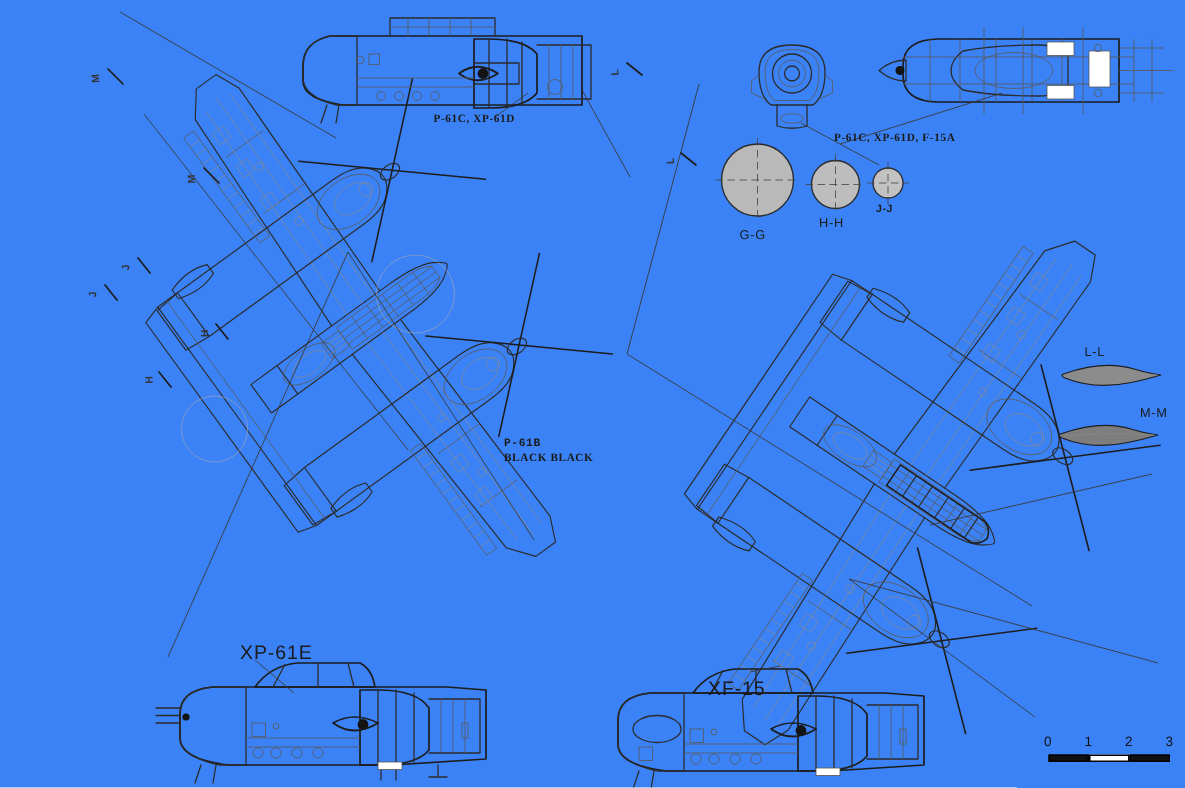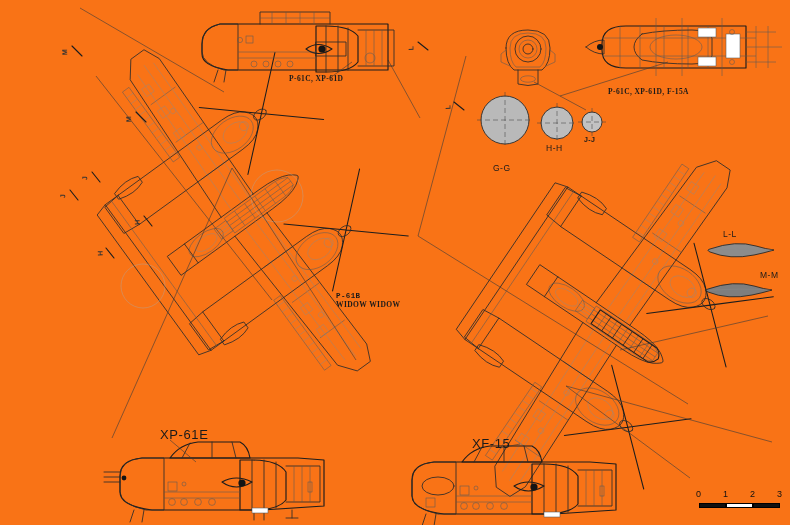--- a/index.html
+++ b/index.html
@@ -8,21 +8,21 @@
     padding: 0;
     background: #ffffff;
   }
   body {
     font-family: "Liberation Serif", serif;
   }
   #sheet {
     position: relative;
     width: 790px;
     height: 525px;
-    background: #f97316;
+    background: #3b82f6;
     overflow: hidden;
   }
   #sheet svg.layer {
     position: absolute;
     left: 0; top: 0;
     width: 790px;
     height: 525px;
     overflow: visible;
   }
   .lbl {
@@ -386,30 +386,30 @@
     <g class="kk">
       <path d="M 72 46 L 82 56 M 136 112 L 146 122"></path>
       <path d="M 92 172 L 100 182 M 70 190 L 78 200"></path>
       <path d="M 144 216 L 152 226 M 106 248 L 114 258"></path>
       <path d="M 418 42 L 428 50 M 454 102 L 464 110"></path>
     </g>
   </svg>
 
   <div class="lbl lbl-serif" style="left:289px; top:75px;">P-61C, XP-61D</div>
 
-  <div class="lbl lbl-serif" style="left:608px; top:88px;">P-61C, XP-61D, F-15A</div>
+  <div class="lbl lbl-serif" style="left:556px; top:88px;">P-61C, XP-61D, F-15A</div>
 
   <div class="lbl lbl-serif" style="left:336px; top:292px;font-family:Liberation Mono, monospace;">P-61B</div>
-  <div class="lbl lbl-serif" style="left:336px; top:301px;">WIDOW WIDOW</div>
+  <div class="lbl lbl-serif" style="left:336px; top:301px;">BLACK BLACK</div>
 
   <div class="lbl lbl-sans" style="left:160px; top:428px;">XP-61E</div>
 
-  <div class="lbl lbl-sans" style="left:472px; top:437px;">XF-15</div>
-
-  <div class="lbl lbl-sec" style="left:493px; top:164px;">G-G</div>
+  <div class="lbl lbl-sans" style="left:472px; top:452px;">XF-15</div>
+
+  <div class="lbl lbl-sec" style="left:493px; top:152px;">G-G</div>
   <div class="lbl lbl-sec" style="left:546px; top:144px;">H-H</div>
   <div class="lbl lbl-sec-sm" style="left:584px; top:136px;">J-J</div>
 
   <div class="lbl lbl-sec" style="left:723px; top:230px;">L-L</div>
   <div class="lbl lbl-sec" style="left:760px; top:271px;">M-M</div>
 
   <div class="lbl lbl-rot" style="left:62px; top:48px; transform:rotate(-92deg);">M</div>
   <div class="lbl lbl-rot" style="left:126px; top:115px; transform:rotate(-92deg);">M</div>
   <div class="lbl lbl-rot" style="left:83px; top:174px; transform:rotate(-92deg);">J</div>
   <div class="lbl lbl-rot" style="left:61px; top:192px; transform:rotate(-92deg);">J</div>

